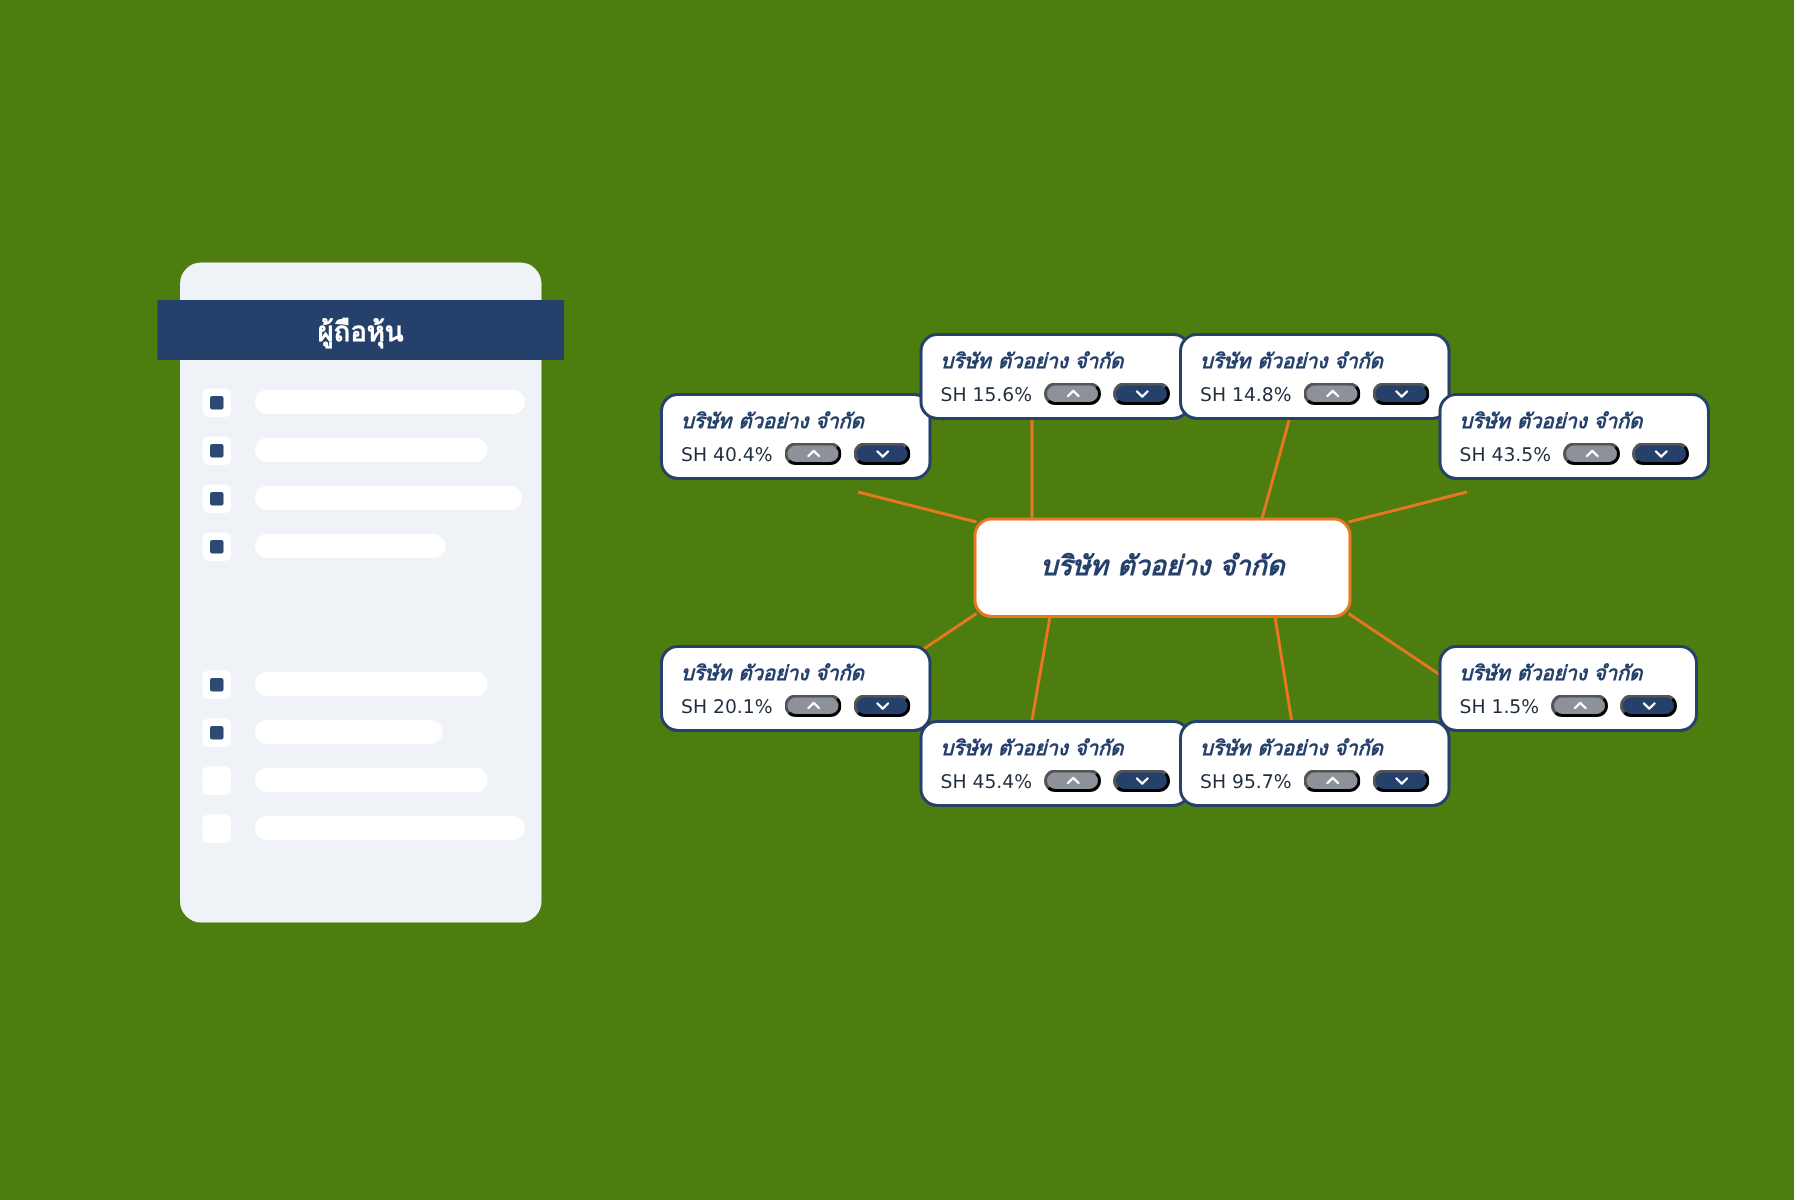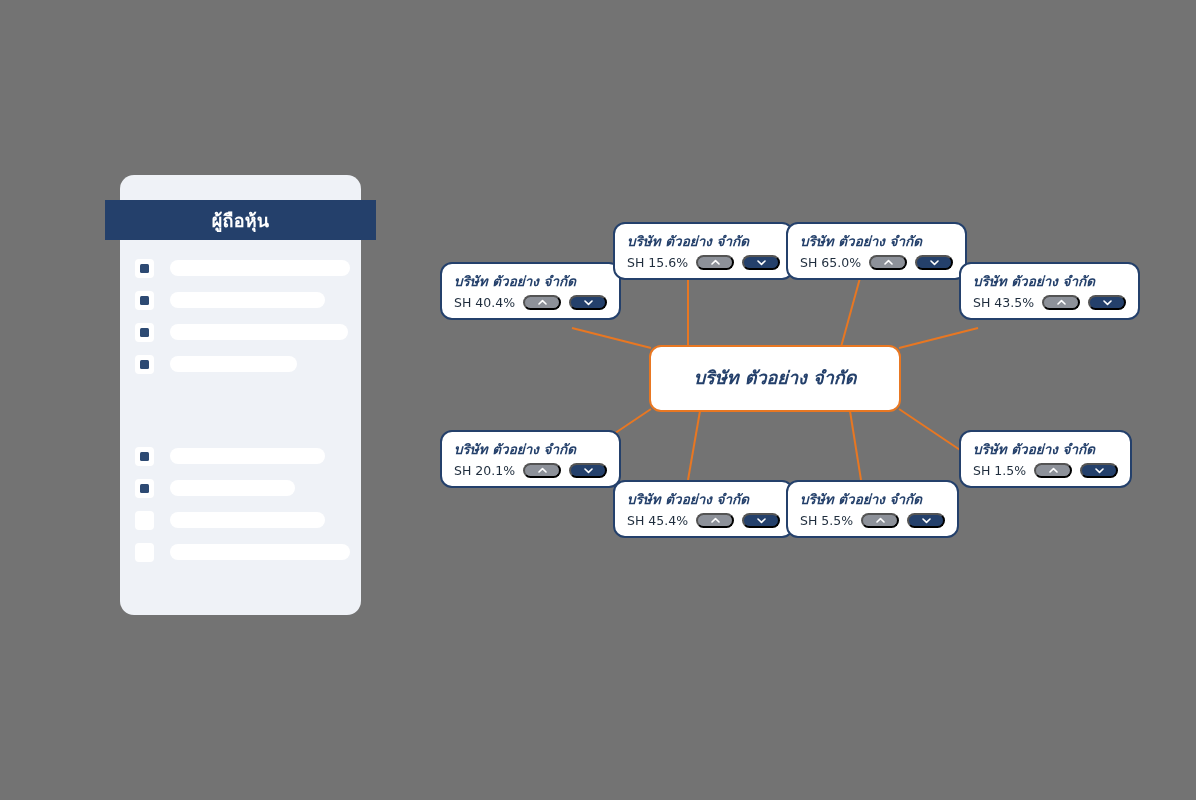--- a/index.html
+++ b/index.html
@@ -9,21 +9,21 @@
     height: 800px;
     background: #ffffff;
     font-family: "DejaVu Sans", "Liberation Sans", sans-serif;
     overflow: hidden;
   }
 
   #root {
     position: relative;
     width: 1196px;
     height: 800px;
-    background: #737373;
+    background: #4d7c0f;
   }
 
   
   .panel {
     position: absolute;
     left: 120px;
     top: 175px;
     width: 241px;
     height: 440px;
     background: #eff2f7;
@@ -276,21 +276,21 @@
                 <svg width="9" height="7" viewBox="0 0 9 7">
                   <path d="M1 2 L4.5 5.4 L8 2" fill="none" stroke="#ffffff" stroke-width="1.6" stroke-linecap="round" stroke-linejoin="round"></path>
                 </svg>
               </span>
             </button>
           </div>
         </div>
         <div class="node" style="left: 366px; top: 22px;">
           <div class="node-title">บริษัท ตัวอย่าง จำกัด</div>
           <div class="node-meta">
-            <span class="node-share">SH 65.0%</span>
+            <span class="node-share">SH 14.8%</span>
             <button class="pill up">
               <span>
                 <svg width="9" height="7" viewBox="0 0 9 7">
                   <path d="M1 5 L4.5 1.6 L8 5" fill="none" stroke="#ffffff" stroke-width="1.6" stroke-linecap="round" stroke-linejoin="round"></path>
                 </svg>
               </span>
             </button>
             <button class="pill down">
               <span>
                 <svg width="9" height="7" viewBox="0 0 9 7">
@@ -356,21 +356,21 @@
                 <svg width="9" height="7" viewBox="0 0 9 7">
                   <path d="M1 2 L4.5 5.4 L8 2" fill="none" stroke="#ffffff" stroke-width="1.6" stroke-linecap="round" stroke-linejoin="round"></path>
                 </svg>
               </span>
             </button>
           </div>
         </div>
         <div class="node" style="left: 366px; top: 280px;">
           <div class="node-title">บริษัท ตัวอย่าง จำกัด</div>
           <div class="node-meta">
-            <span class="node-share">SH 5.5%</span>
+            <span class="node-share">SH 95.7%</span>
             <button class="pill up">
               <span>
                 <svg width="9" height="7" viewBox="0 0 9 7">
                   <path d="M1 5 L4.5 1.6 L8 5" fill="none" stroke="#ffffff" stroke-width="1.6" stroke-linecap="round" stroke-linejoin="round"></path>
                 </svg>
               </span>
             </button>
             <button class="pill down">
               <span>
                 <svg width="9" height="7" viewBox="0 0 9 7">

